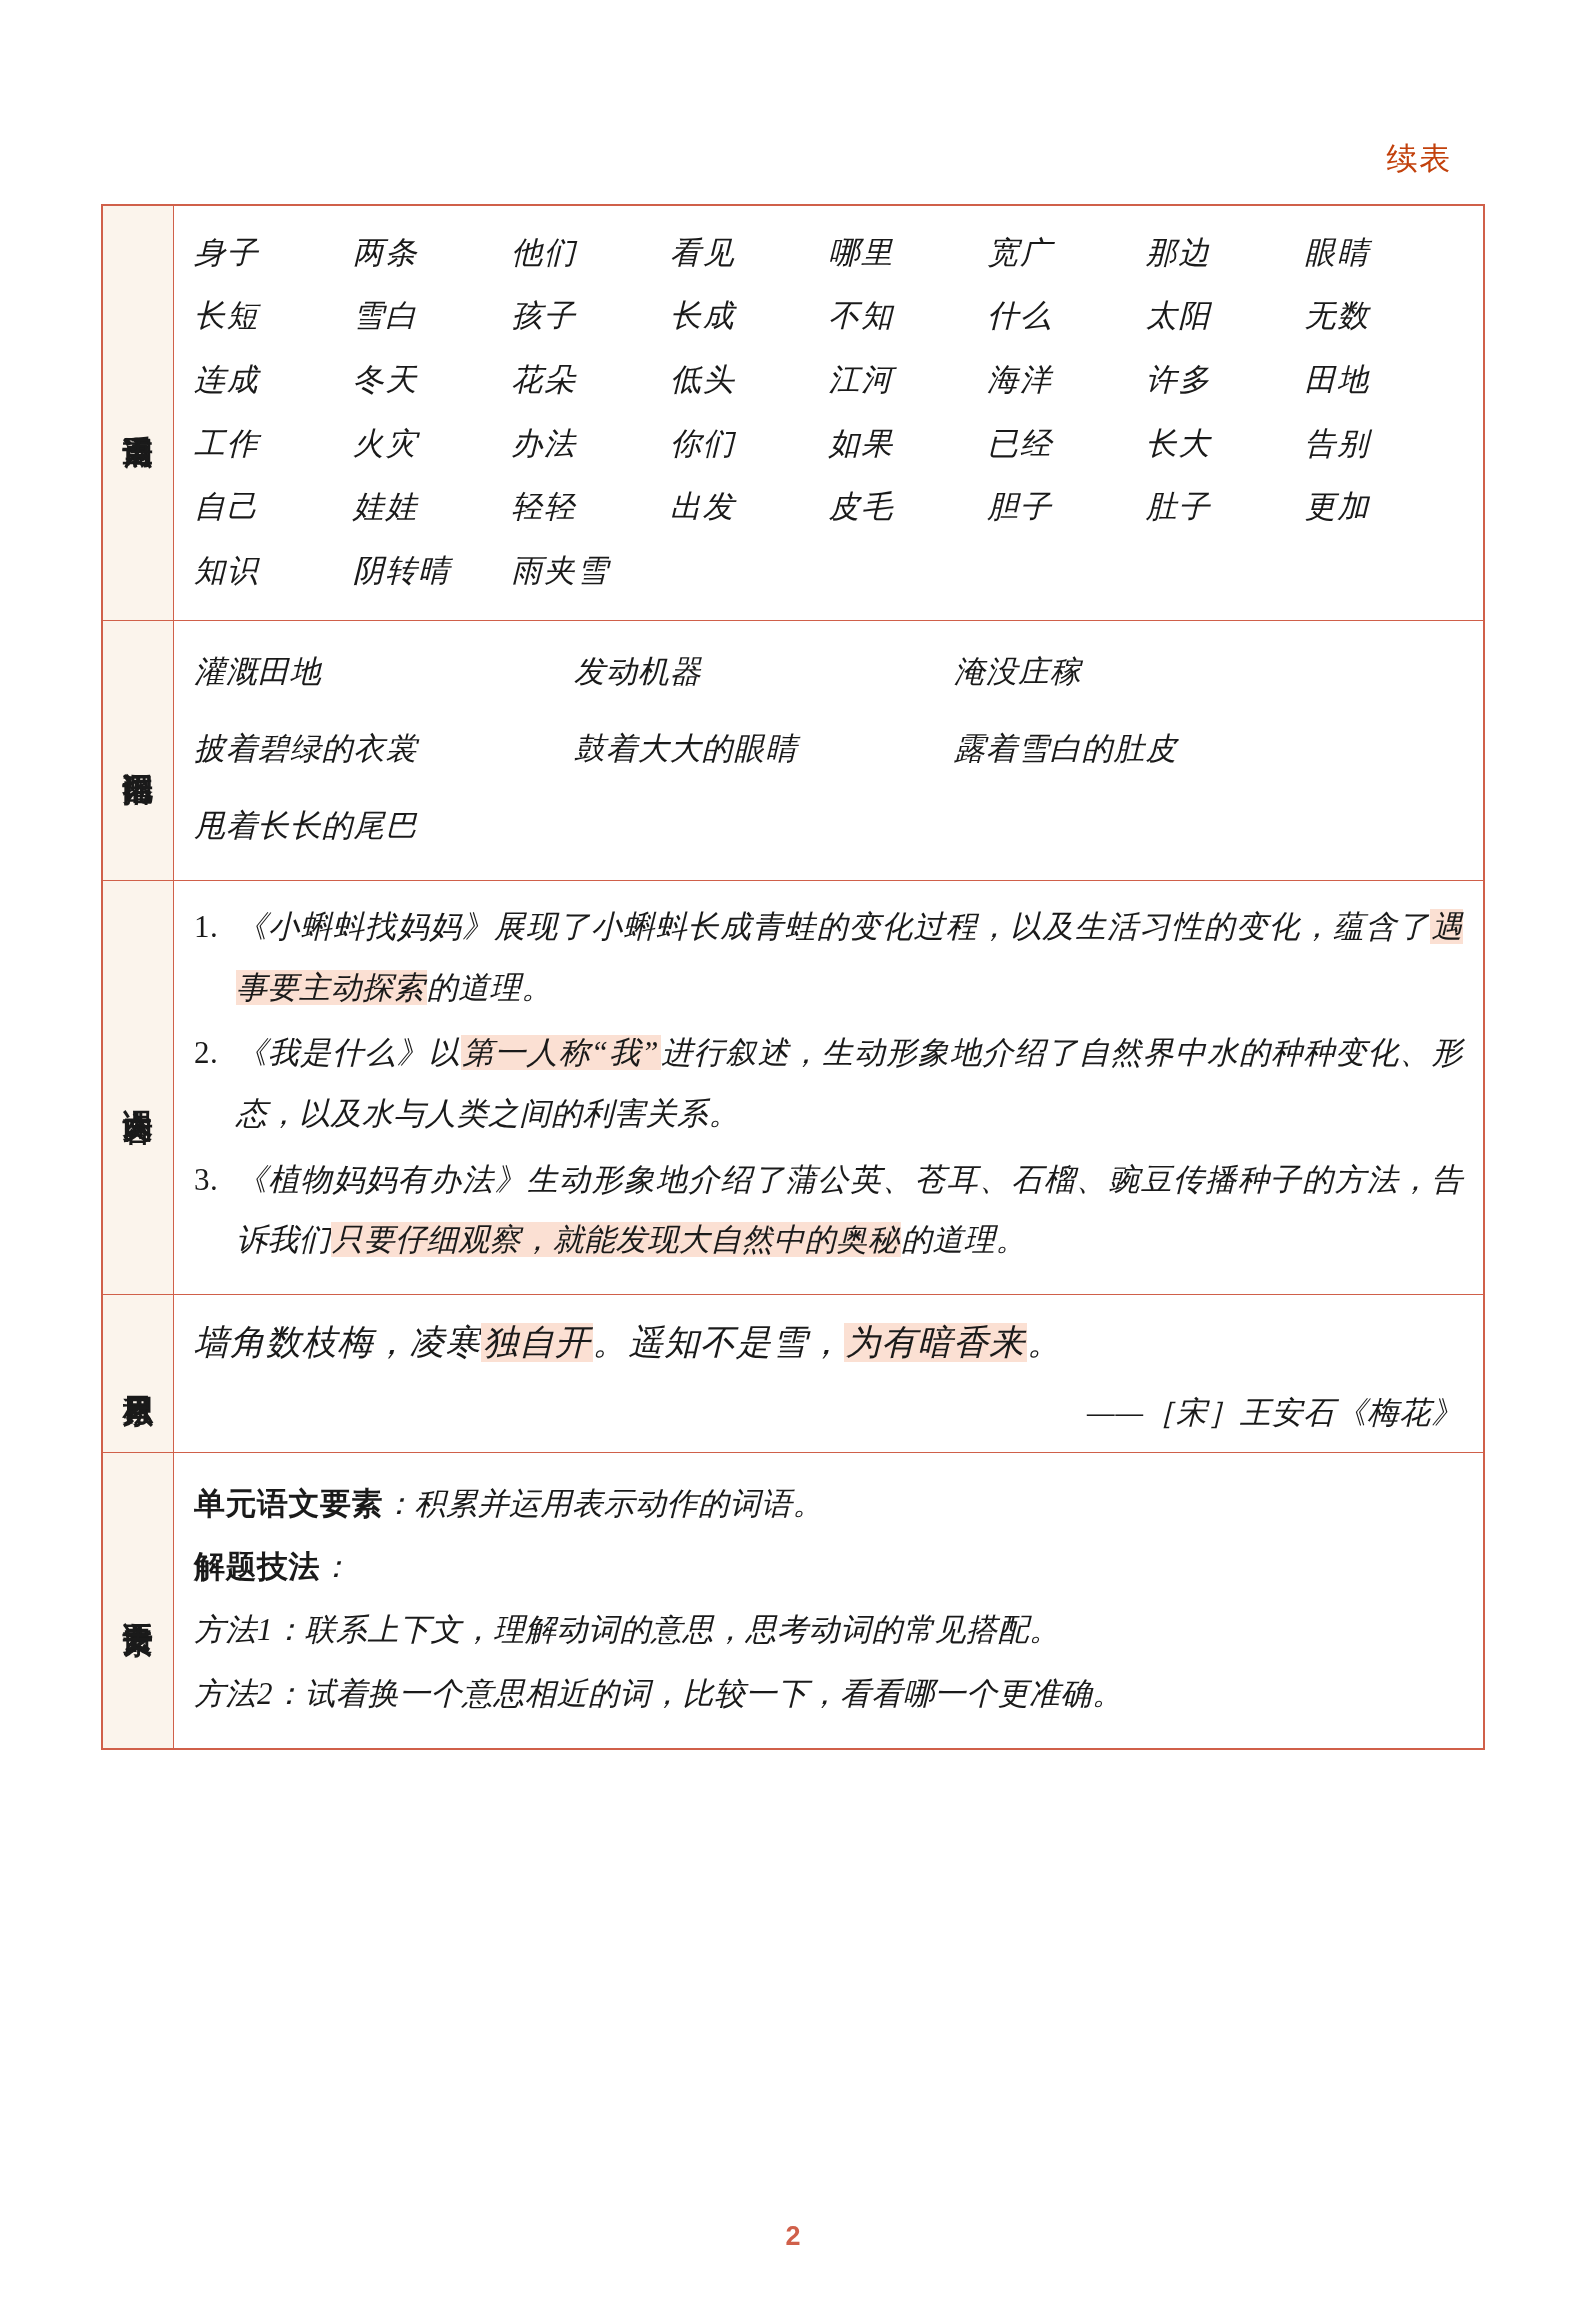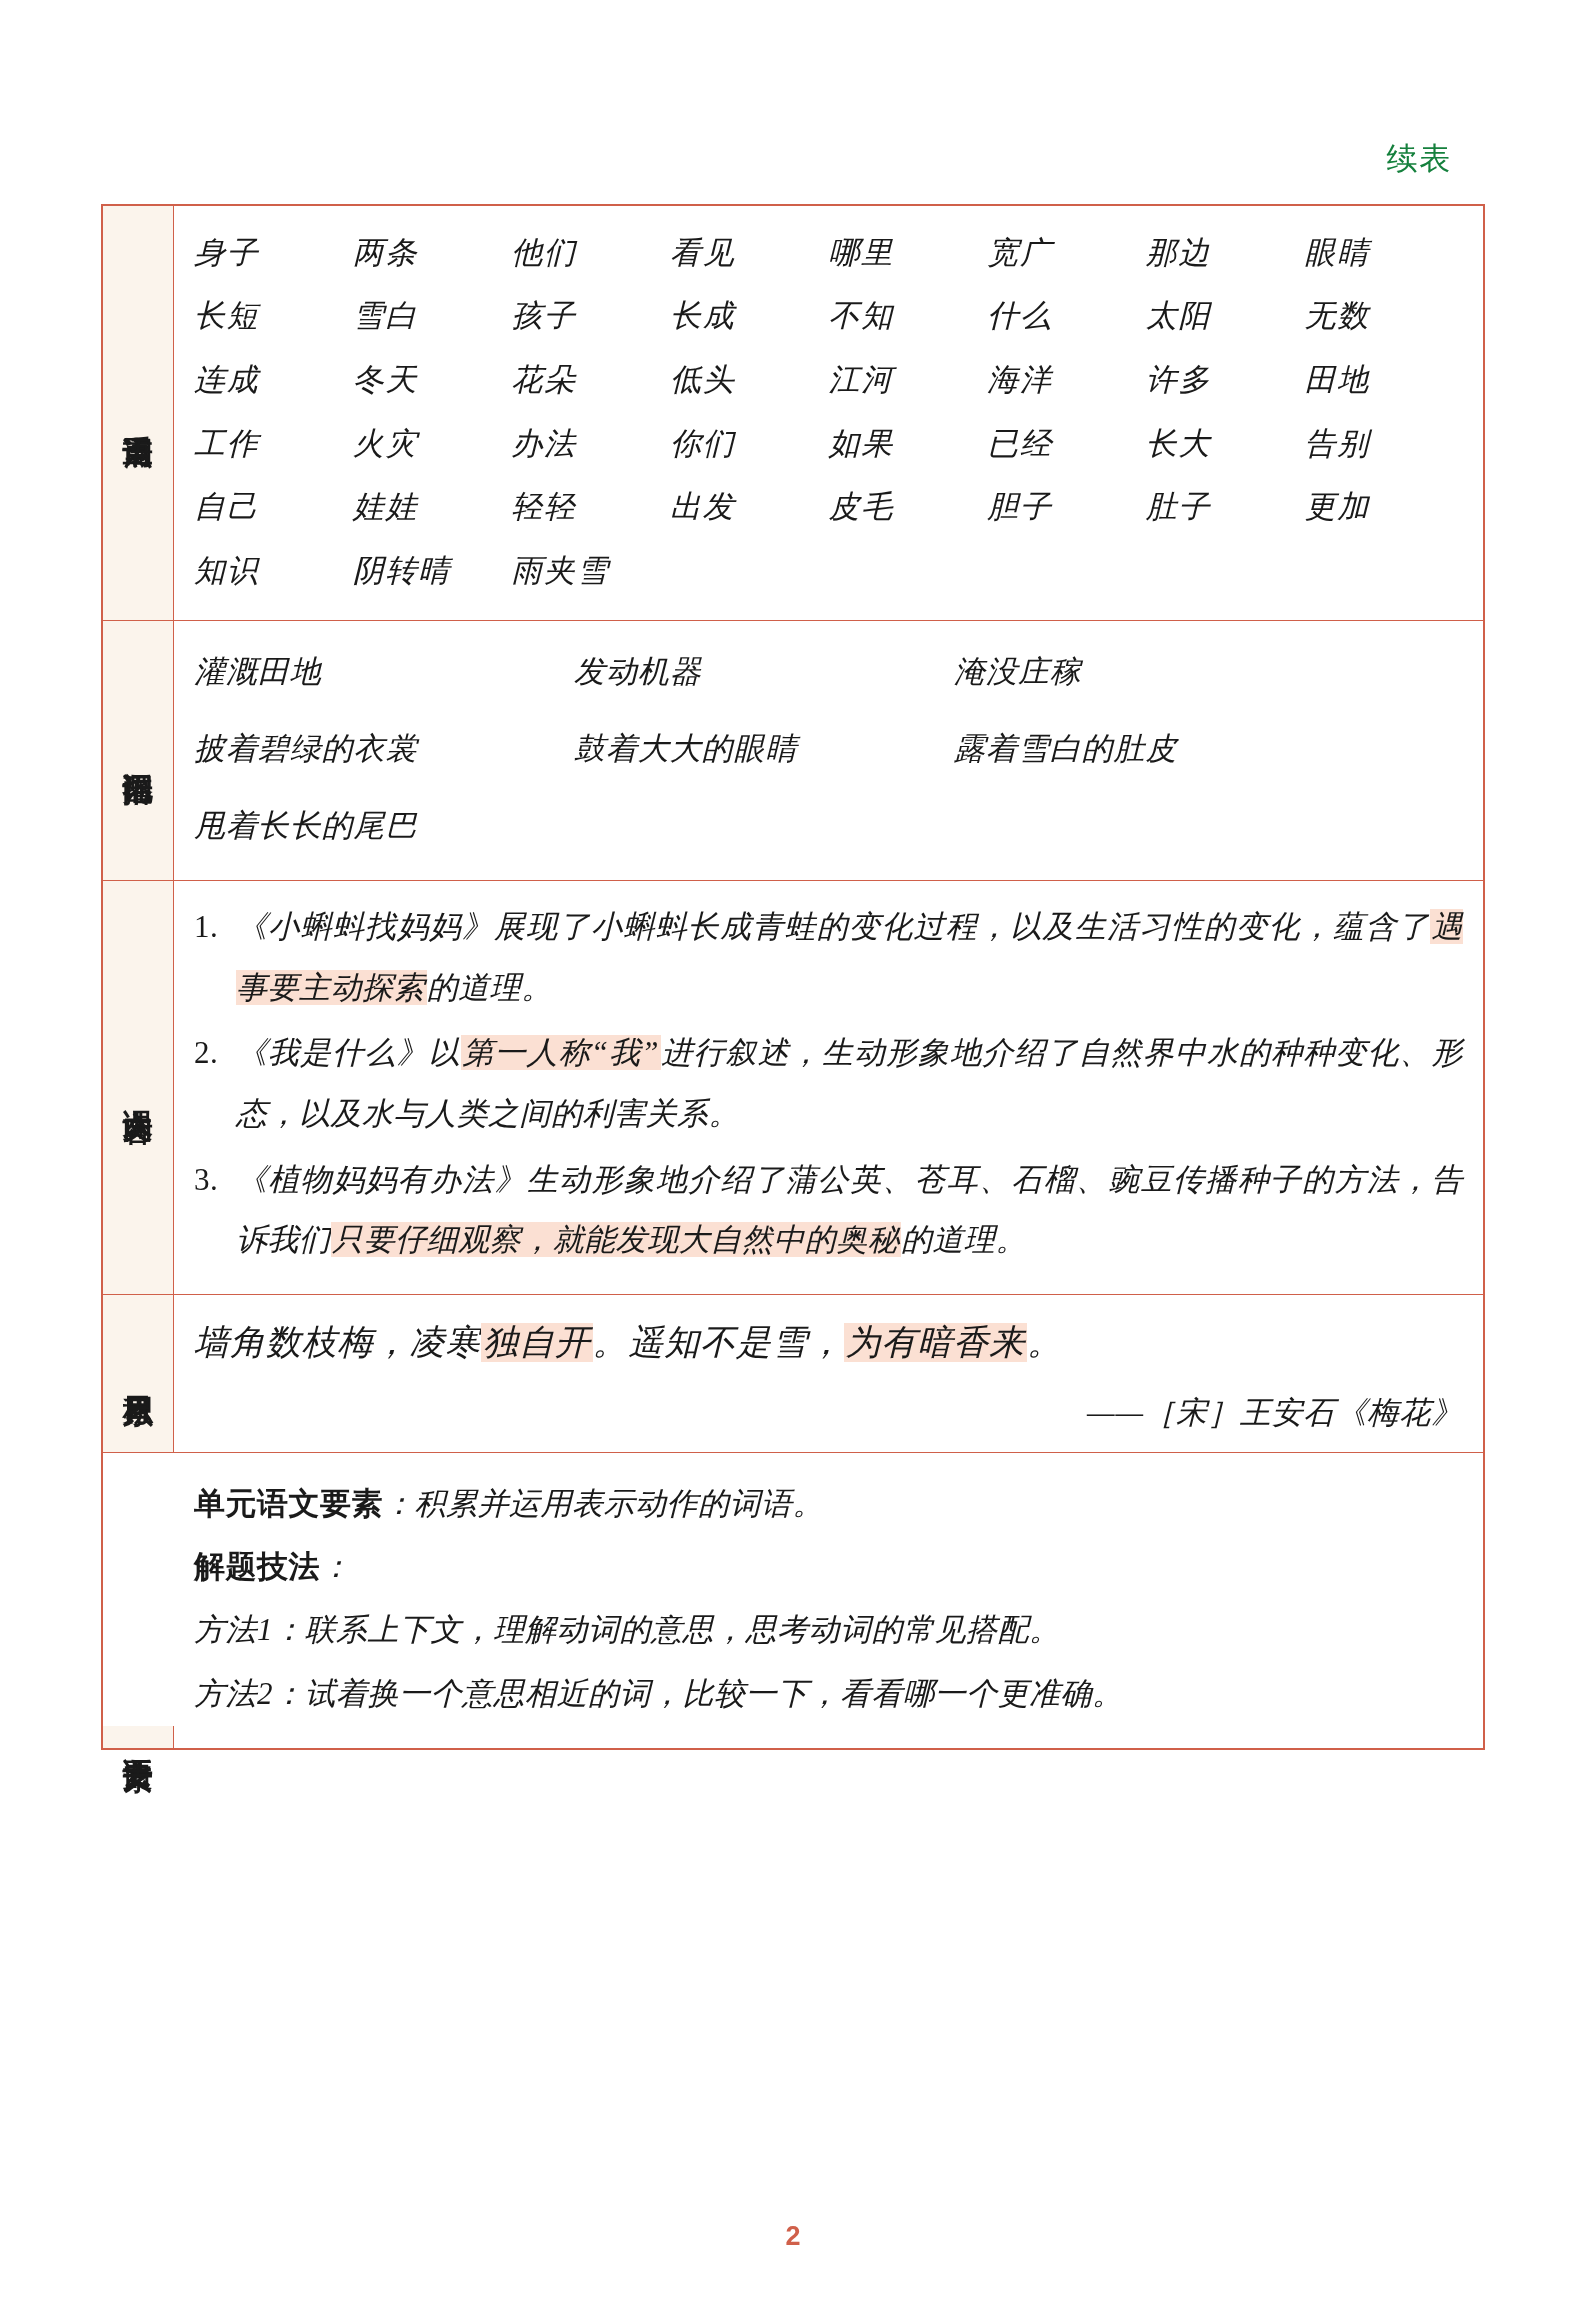--- a/index.html
+++ b/index.html
@@ -20,39 +20,38 @@
     min-height: 2316px;
     box-sizing: border-box;
     padding: 0;
   }
   .cont-label {
     position: absolute;
     top: 138px;
     right: 134px;
     font-size: 31px;
     letter-spacing: 1.8px;
-    color: #15803d;
+    color: #c2410c;
     font-family: "Liberation Serif", "DejaVu Serif", serif;
   }
   .sheet {
     position: absolute;
     left: 101px;
     top: 204px;
     width: 1384px;
     border: 2.7px solid #d0604a;
     box-sizing: border-box;
   }
   .row {
     display: flex;
     align-items: stretch;
     border-bottom: 1.8px solid #d0604a;
   }
   .row:last-child {
     border-bottom: none;
-    align-items: flex-end;
   }
   .rowhead {
     flex: 0 0 71px;
     background: #fbf4ec;
     border-right: 1.8px solid #d0604a;
     display: flex;
     align-items: center;
     justify-content: center;
     padding: 9px 0;
     box-sizing: border-box;

